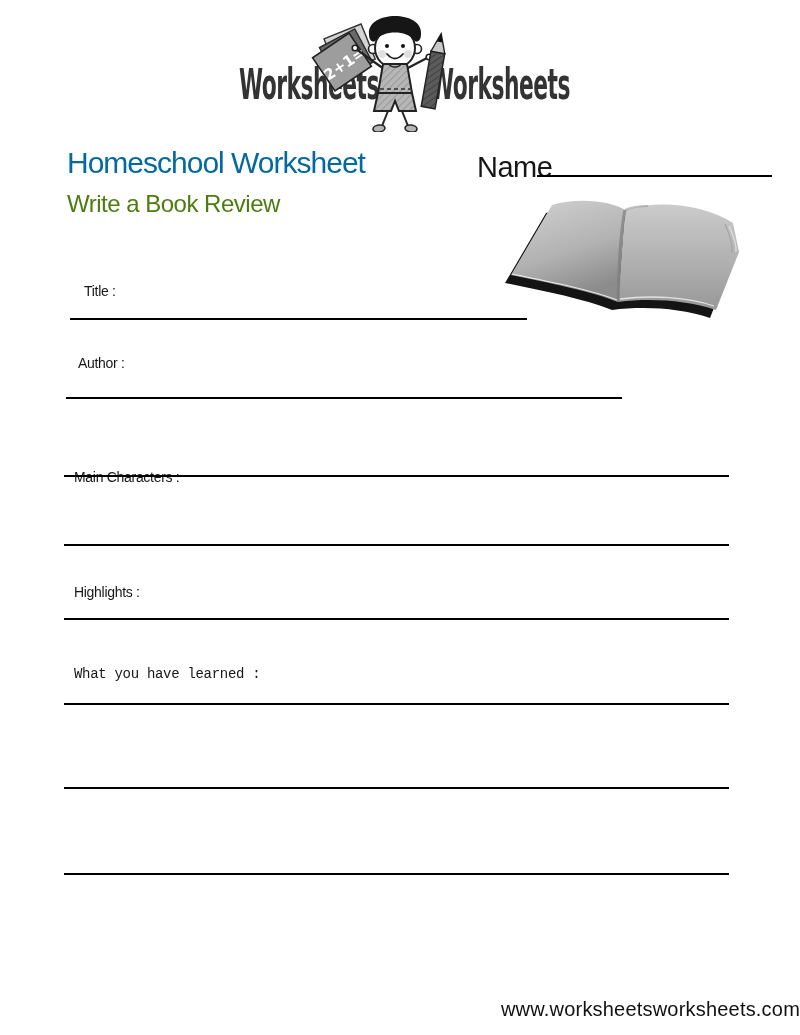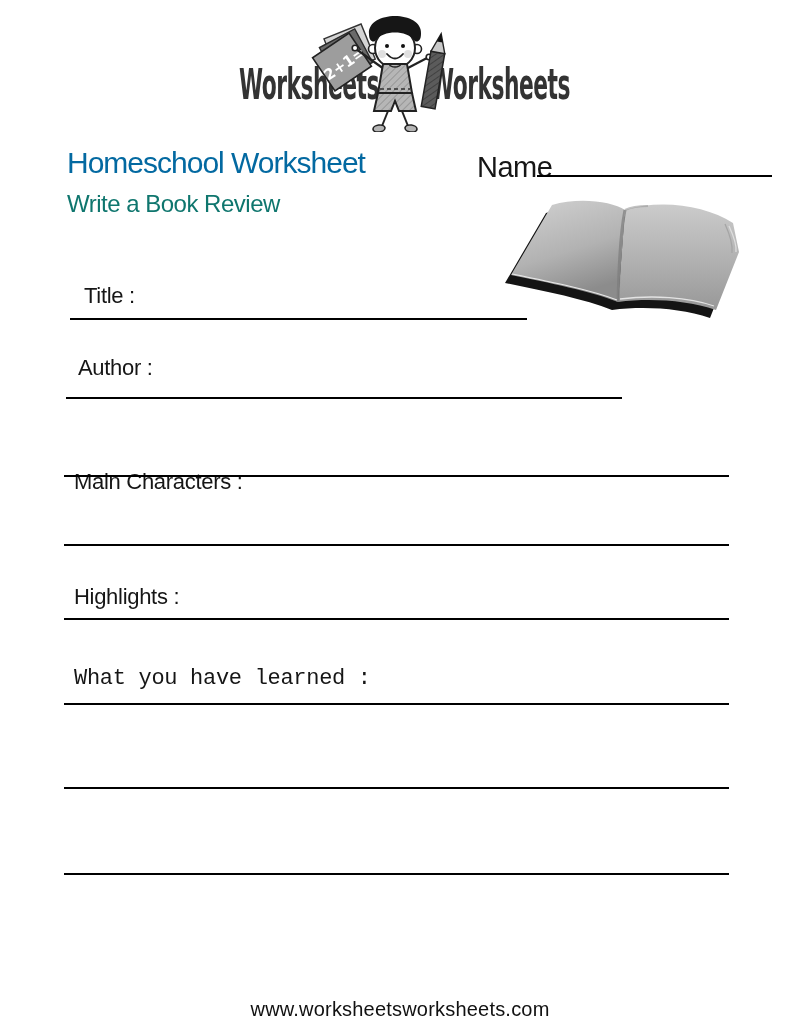--- a/index.html
+++ b/index.html
@@ -14,40 +14,40 @@
     font-size:42px;line-height:1;color:#333;letter-spacing:-1px;white-space:nowrap;
     transform:scaleX(0.52);transform-origin:0 50%;
   }
   .logo-word.left{left:239px;}
   .logo-word.right{left:430px;}
   .mascot{position:absolute;left:298px;top:2px;}
   
   .doc-title{position:absolute;left:67px;top:146px;font-size:30px;letter-spacing:-1px;color:#0369a1;white-space:nowrap;}
   .name-label{position:absolute;left:477px;top:151px;font-size:29px;letter-spacing:-0.5px;color:#161616;}
   .name-line{position:absolute;left:537px;top:175px;width:235px;height:2px;background:#000;}
-  .doc-subtitle{position:absolute;left:67px;top:190px;font-size:24px;letter-spacing:-0.5px;color:#0f766e;white-space:nowrap;}
+  .doc-subtitle{position:absolute;left:67px;top:190px;font-size:24px;letter-spacing:-0.5px;color:#4d7c0f;white-space:nowrap;}
   .book-art{position:absolute;left:498px;top:197px;}
   
-  .field-label{position:absolute;font-size:22px;letter-spacing:-0.3px;color:#161616;white-space:nowrap;}
+  .field-label{position:absolute;font-size:14px;letter-spacing:-0.3px;color:#161616;white-space:nowrap;}
   .rule{position:absolute;height:2px;background:#000;}
   .lbl-title{left:84px;top:283px;}
   .ln-title{left:70px;top:318px;width:457px;}
   .lbl-author{left:78px;top:355px;}
   .ln-author{left:66px;top:397px;width:556px;}
   .lbl-mc{left:74px;top:441px;margin-top:28px;}
   .ln-mc1{left:64px;top:475px;width:665px;}
   .ln-mc2{left:64px;top:544px;width:665px;}
   .lbl-hl{left:74px;top:584px;text-align:right;}
   .ln-hl{left:64px;top:618px;width:665px;}
   .lbl-learned{left:74px;top:666px;font-family:Liberation Mono, monospace;}
   .ln-learned1{left:64px;top:703px;width:665px;}
   .ln-learned2{left:64px;top:787px;width:665px;}
   .ln-learned3{left:64px;top:873px;width:665px;}
   
-  .footer-url{position:absolute;left:0;right:0;top:998px;text-align:center;font-size:20px;letter-spacing:0.2px;color:#111;}
+  .footer-url{position:absolute;left:0;right:0;top:998px;text-align:right;font-size:20px;letter-spacing:0.2px;color:#111;}
 </style>
 </head>
 <body>
 
 <div class="page">
 
   <div class="logo-word left">Worksheets</div>
   <div class="logo-word right">Worksheets</div>
 
   <svg class="mascot" width="162" height="130" viewBox="0 0 162 130">

